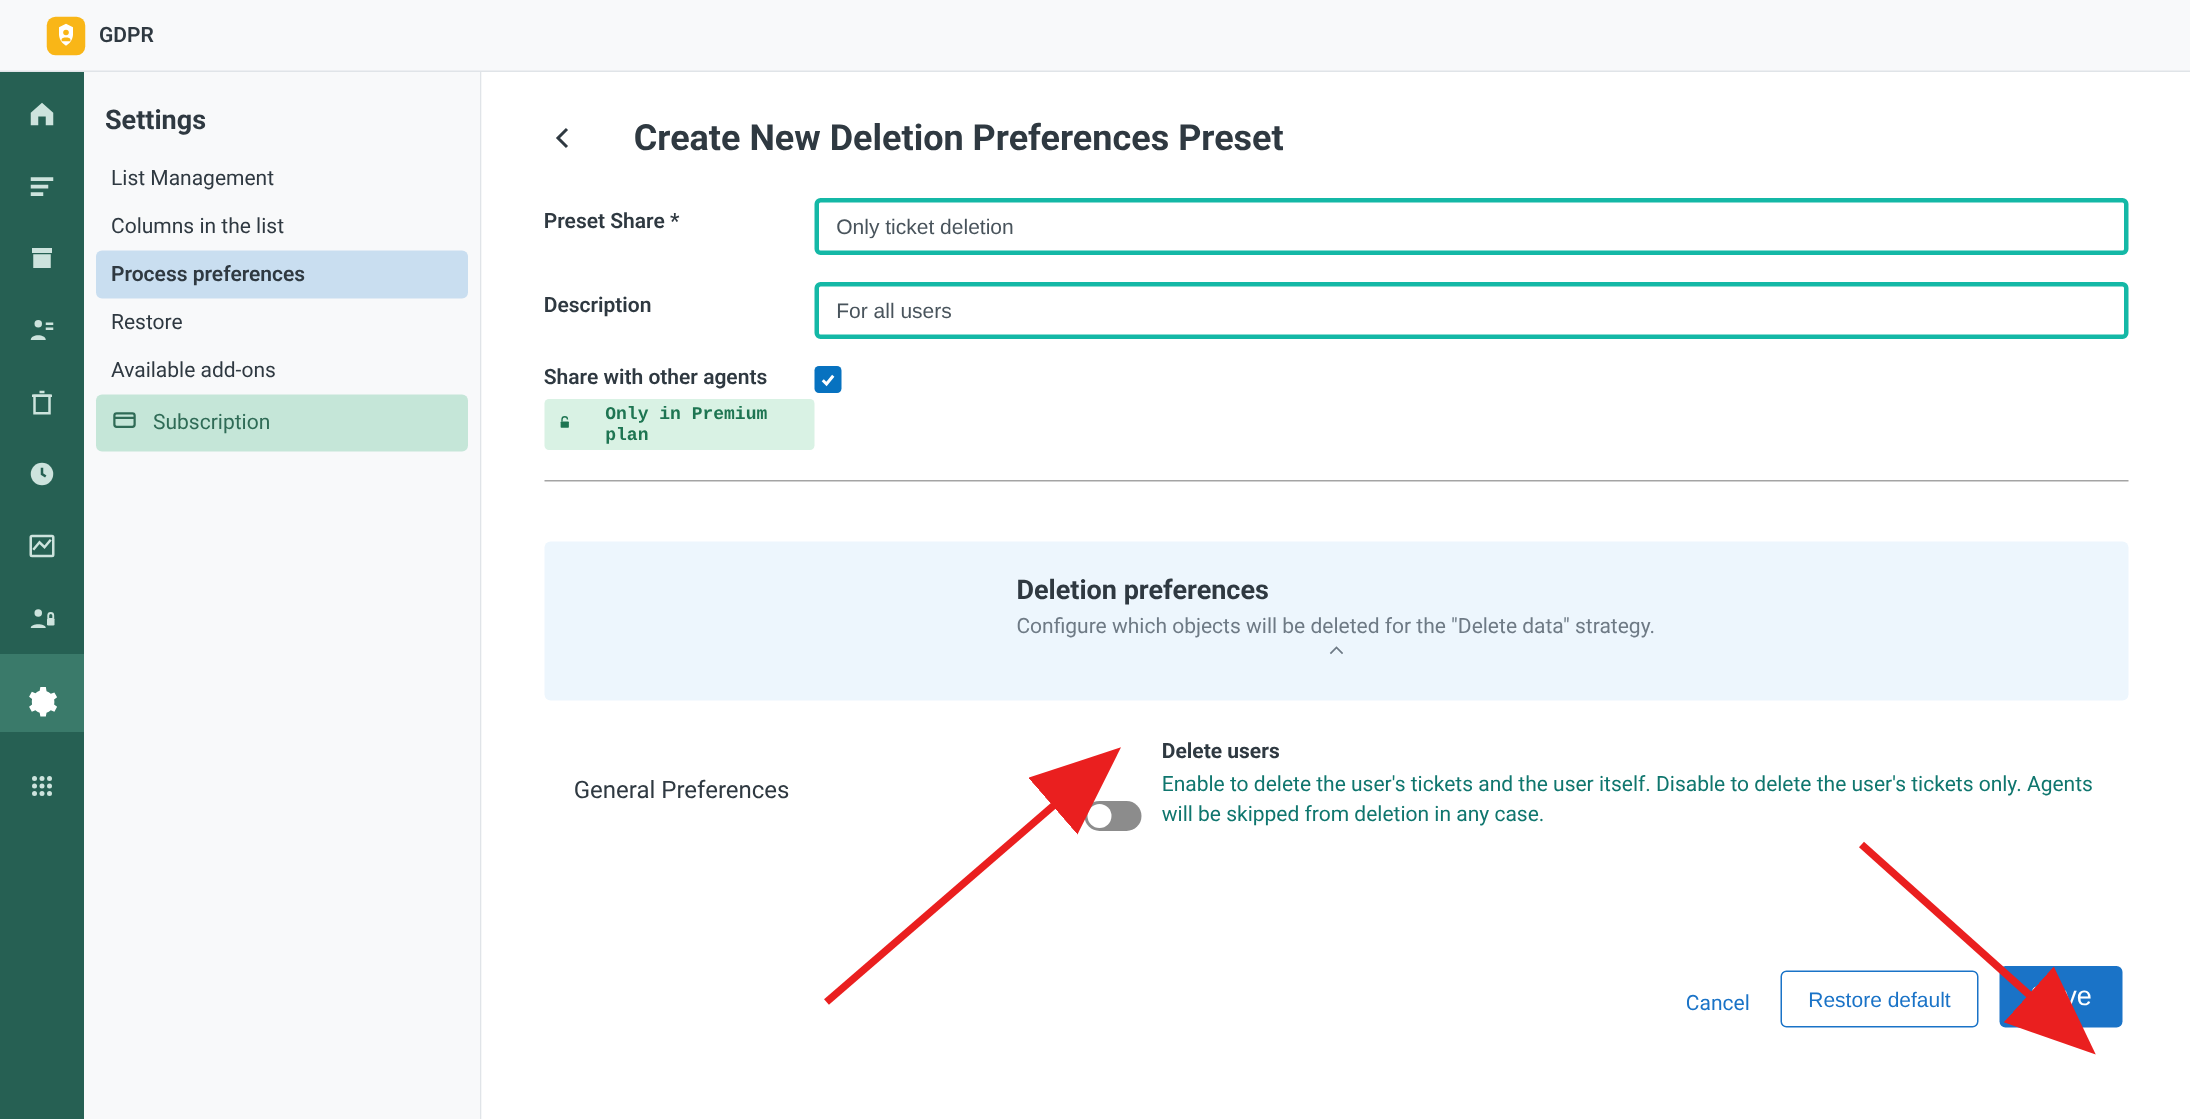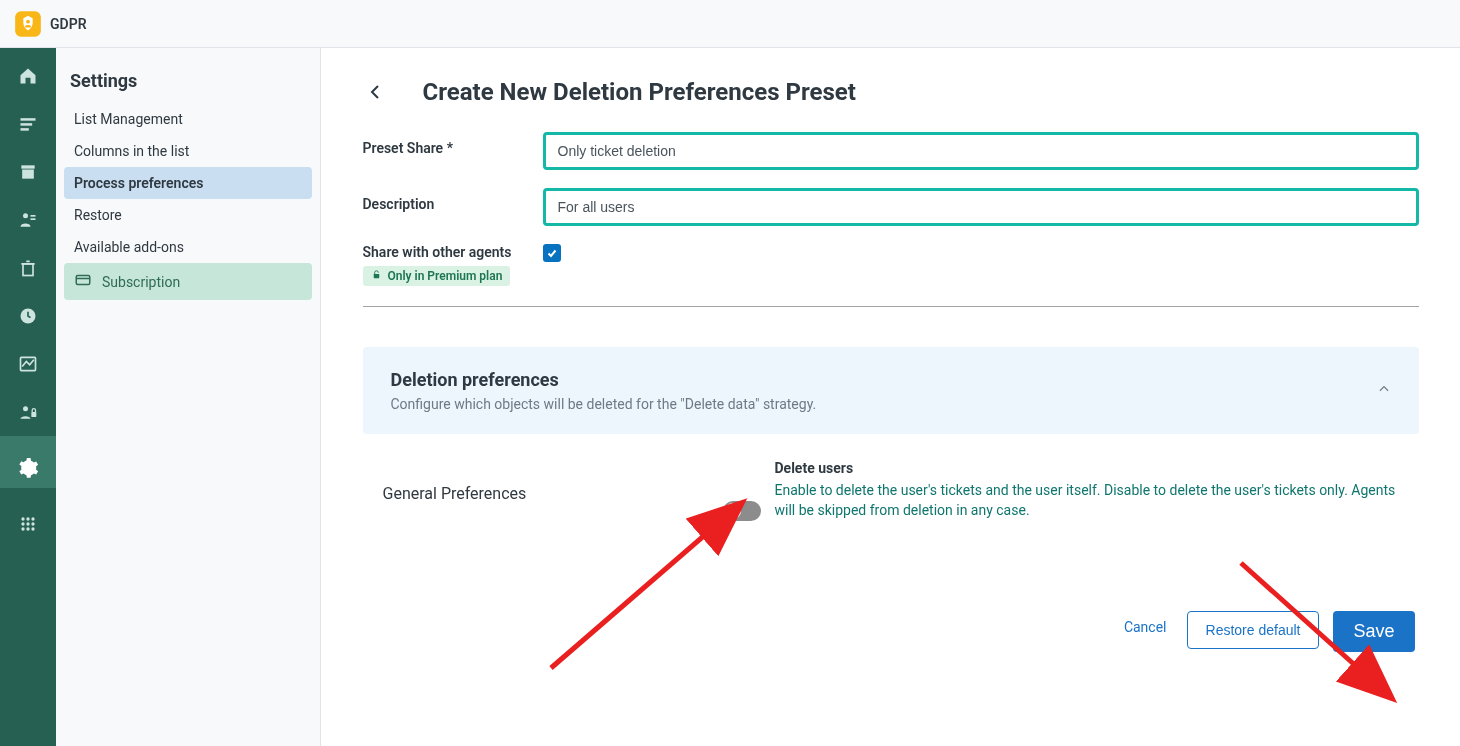--- a/index.html
+++ b/index.html
@@ -1,18 +1,18 @@
 <!DOCTYPE html>
 <html><head>
   <meta charset="utf-8">
   <style>
     * { box-sizing: border-box; margin: 0; padding: 0; }
     body { font-family: -apple-system, BlinkMacSystemFont, "Segoe UI", Roboto, Helvetica, Arial, sans-serif; background: #f8f9fa; color: #2f3941; }
 
-    .topbar { display: flex; align-items: center; height: 48px; border-bottom: 1px solid #e0e4e8; background: #f8f9fa; padding-left: 8px; }
+    .topbar { display: flex; align-items: center; height: 48px; border-bottom: 1px solid #e0e4e8; background: #f8f9fa; padding-left: 24px; }
     .logo-wrap { display: flex; align-items: center; gap: 8px; padding-left: 6px;}
     .app-logo { width: 28px; height: 28px; border-radius: 6px; display:flex; align-items:center; justify-content:center; }
     .app-title { font-weight: 600; font-size: 14px; color: #2f3941; }
 
     .layout { display: flex; height: calc(746px - 48px); }
 
     .rail { width: 56px; background: #266053; display: flex; flex-direction: column; align-items: center; padding-top: 16px; gap: 24px; }
     .rail-item { width: 24px; height: 24px; display:flex; align-items:center; justify-content:center; color: #cde3dd; cursor: pointer; }
     .rail-item.active-box { width: 56px; height: 52px; background: #3a7a6a; margin-top: -12px; padding-top:12px; }
 
@@ -27,42 +27,42 @@
 
     .page-header { display: flex; align-items: center; gap: 36px; margin: 6px 0 26px 0; }
     .back-chevron { width: 24px; height: 24px; display:flex; align-items:center; justify-content:center; cursor:pointer; color:#2f3941; }
     .page-title { font-size: 24px; font-weight: 700; }
 
     .form-row { display: flex; align-items: flex-start; margin-bottom: 18px; }
     .form-label { width: 180px; font-size: 14px; font-weight: 600; padding-top: 8px; }
     .text-input { flex: 1; border: 3px solid #14b8a6; border-radius: 4px; padding: 8px 12px; font-size: 14px; color: #49545c; }
 
     .badge-row { margin-top: 6px; }
-    .premium-badge { display: inline-flex; align-items:center; gap:6px; background: #d9f2e4; color: #1e7552; font-size: 12px; font-weight: 600; padding: 3px 8px; border-radius: 3px; }
+    .premium-badge { display: inline-flex; align-items:center; gap:22px; background: #d9f2e4; color: #1e7552; font-size: 12px; font-weight: 600; padding: 3px 8px; border-radius: 3px; font-family: Liberation Mono, monospace; }
 
     .check-square { width:18px; height:18px; border-radius:3px; background:#0772c0; display:inline-flex; align-items:center; justify-content:center; color:#fff; cursor:pointer; }
 
     hr.divider { border: none; border-top: 1px solid #4a4a4a; margin: 20px 0 40px 0; opacity: 0.5;}
 
-    .panel { background: #edf6fd; border-radius: 4px; padding: 22px 28px; margin-bottom: 26px; display:flex; justify-content:space-between; align-items:center; }
+    .panel { background: #edf6fd; border-radius: 4px; padding: 22px 28px; margin-bottom: 26px; display:flex; justify-content:space-between; align-items:center;flex-direction:column; }
     .panel-title { font-size: 18px; font-weight: 700; margin-bottom: 6px; }
     .panel-desc { font-size: 14px; color: #6e7a85; }
     .chevron-up { color:#6e7a85; cursor:pointer; }
 
     .pref-row { display: flex; align-items: flex-start; padding: 0 20px; }
     .pref-label { width: 340px; font-size: 16px; font-weight: 400; padding-top: 24px; }
     .pref-body { flex: 1; display: flex; gap: 14px; align-items: flex-end; }
 
     .toggle { width: 38px; height: 20px; border-radius: 10px; background: #8c8c8c; position: relative; flex-shrink: 0; margin-top:4px; cursor:pointer; }
     .toggle::after { content:""; position:absolute; left:2px; top:2px; width:16px; height:16px; border-radius:50%; background:#fff; }
 
     .toggle-text .t-title { font-size: 14px; font-weight: 700; margin-bottom: 4px; }
     .toggle-text .t-desc { font-size: 14px; color: #0f766e; line-height: 1.45; }
 
-    .footer-actions { display:flex; justify-content:flex-end; align-items:flex-start; gap: 14px; margin-top: 90px; padding-right: 4px;}
+    .footer-actions { display:flex; justify-content:flex-end; align-items:flex-end; gap: 14px; margin-top: 90px; padding-right: 4px;}
     .link-btn { color: #1a73c7; font-size: 14px; cursor: pointer; padding: 8px 6px; }
     .outline-btn { border: 1px solid #1a73c7; color: #1a73c7; background:#fff; border-radius: 4px; padding: 10px 18px; font-size: 14px; cursor:pointer; }
     .primary-btn { background: #1a73c7; color:#fff; border:none; border-radius:4px; padding: 10px 20px; font-size:18px; cursor:pointer; }
 
     .arrow-svg { position:absolute; pointer-events:none; }
   </style>
 </head>
 <body>
 
 <div class="topbar">

